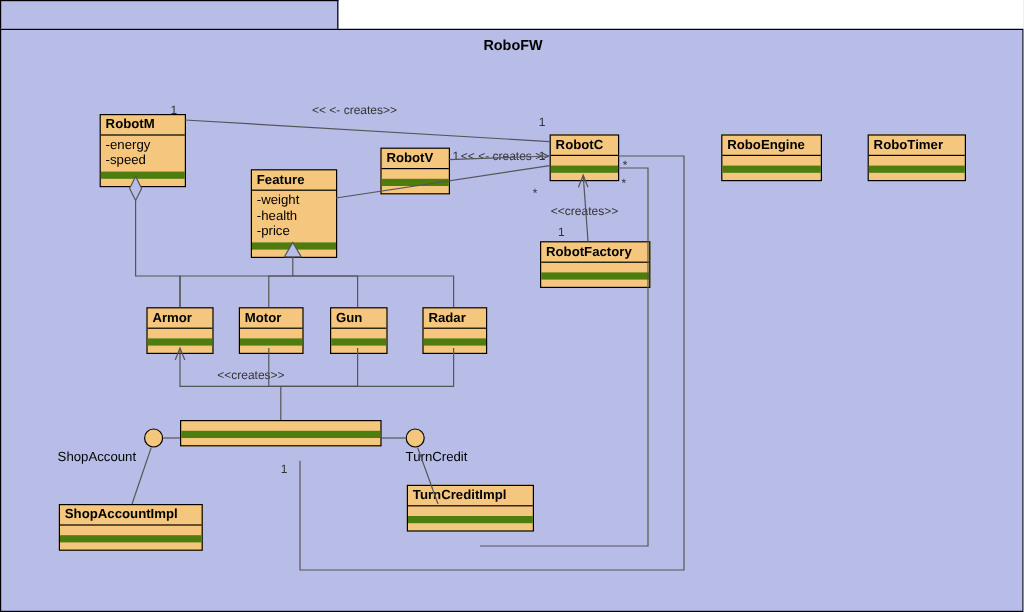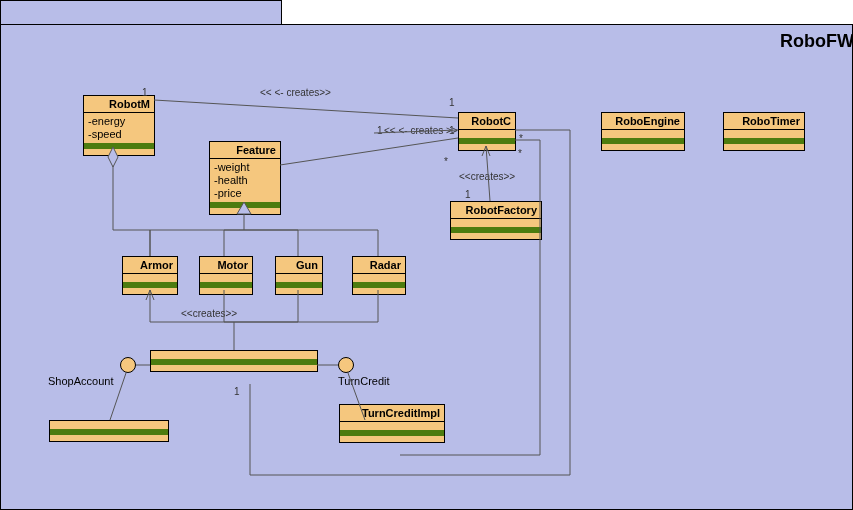--- a/index.html
+++ b/index.html
@@ -1,21 +1,21 @@
 <!DOCTYPE html>
 <html><head>
 <meta charset="utf-8">
 <style>
 body{margin:0;font-family:Arial,sans-serif;font-size:11px;background:#fff}
 .canvas{position:relative;width:853px;height:510px;background:#fff}
 .pkg-tab{position:absolute;left:0;top:0;width:280px;height:24px;background:#B8BDE8;border:1px solid #000;border-bottom:none}
 .pkg-body{position:absolute;left:0;top:24px;width:851px;height:484px;background:#B8BDE8;border:1px solid #000}
-.pkg-title{position:absolute;left:0;top:6px;width:853px;text-align:right;font-weight:bold;font-size:18px}
+.pkg-title{position:absolute;left:0;top:6px;width:853px;text-align:center;font-weight:bold;font-size:12px}
 .cls{position:absolute;background:#F5C77E;border:1px solid #000}
-.cls .nm{text-align:right;font-weight:bold;padding:2px 4px;border-bottom:1px solid #000;white-space:nowrap}
+.cls .nm{text-align:left;font-weight:bold;padding:2px 4px;border-bottom:1px solid #000;white-space:nowrap}
 .cls .nm.italic{}
 .cls .attrs{padding:2px 4px;border-bottom:6px solid #4d7c0f;min-height:4px}
 .cls .ops{min-height:6px}
 .cls .attrs div{line-height:13px}
 .iface{position:absolute;width:14px;height:14px;border:1px solid #000;border-radius:50%;background:#F5C77E}
 .iface-lbl{position:absolute;font-weight:normal}
 .lbl{position:absolute;font-size:10px;color:#333}
 svg{position:absolute;left:0;top:0;width:853px;height:510px;pointer-events:none}
 line,polyline,path{stroke:#555;stroke-width:1;fill:none}
 polygon.hollow{fill:#B8BDE8;stroke:#555}
@@ -42,20 +42,25 @@
   <div class="cls" style="left:209px;top:141px;width:70px">
     <div class="nm italic">Feature</div>
     <div class="attrs">
       <div>-weight</div>
       <div>-health</div>
       <div>-price</div>
     </div>
     <div class="ops"></div>
   </div>
 
+  <div class="cls" style="left:317px;top:123px;width:56px">
+    <div class="nm">RobotV</div>
+    <div class="attrs"></div>
+      <div class="ops"></div>
+  </div>
 
   <div class="cls" style="left:601px;top:112px;width:82px">
     <div class="nm">RoboEngine</div>
     <div class="attrs"></div>
       <div class="ops"></div>
   </div>
 
   <div class="cls" style="left:458px;top:112px;width:56px">
     <div class="nm">RobotC</div>
     <div class="attrs"></div>
@@ -94,20 +99,21 @@
     <div class="attrs"></div>
       <div class="ops"></div>
   </div>
 
   <div class="cls" style="left:150px;top:350px;width:166px">
     <div class="attrs"></div>
       <div class="ops"></div>
   </div>
 
   <div class="cls" style="left:49px;top:420px;width:118px">
+    <div class="nm">ShopAccountImpl</div>
     <div class="attrs"></div>
       <div class="ops"></div>
   </div>
 
   <div class="cls" style="left:339px;top:404px;width:104px">
     <div class="nm">TurnCreditImpl</div>
     <div class="attrs"></div>
       <div class="ops"></div>
   </div>
 

